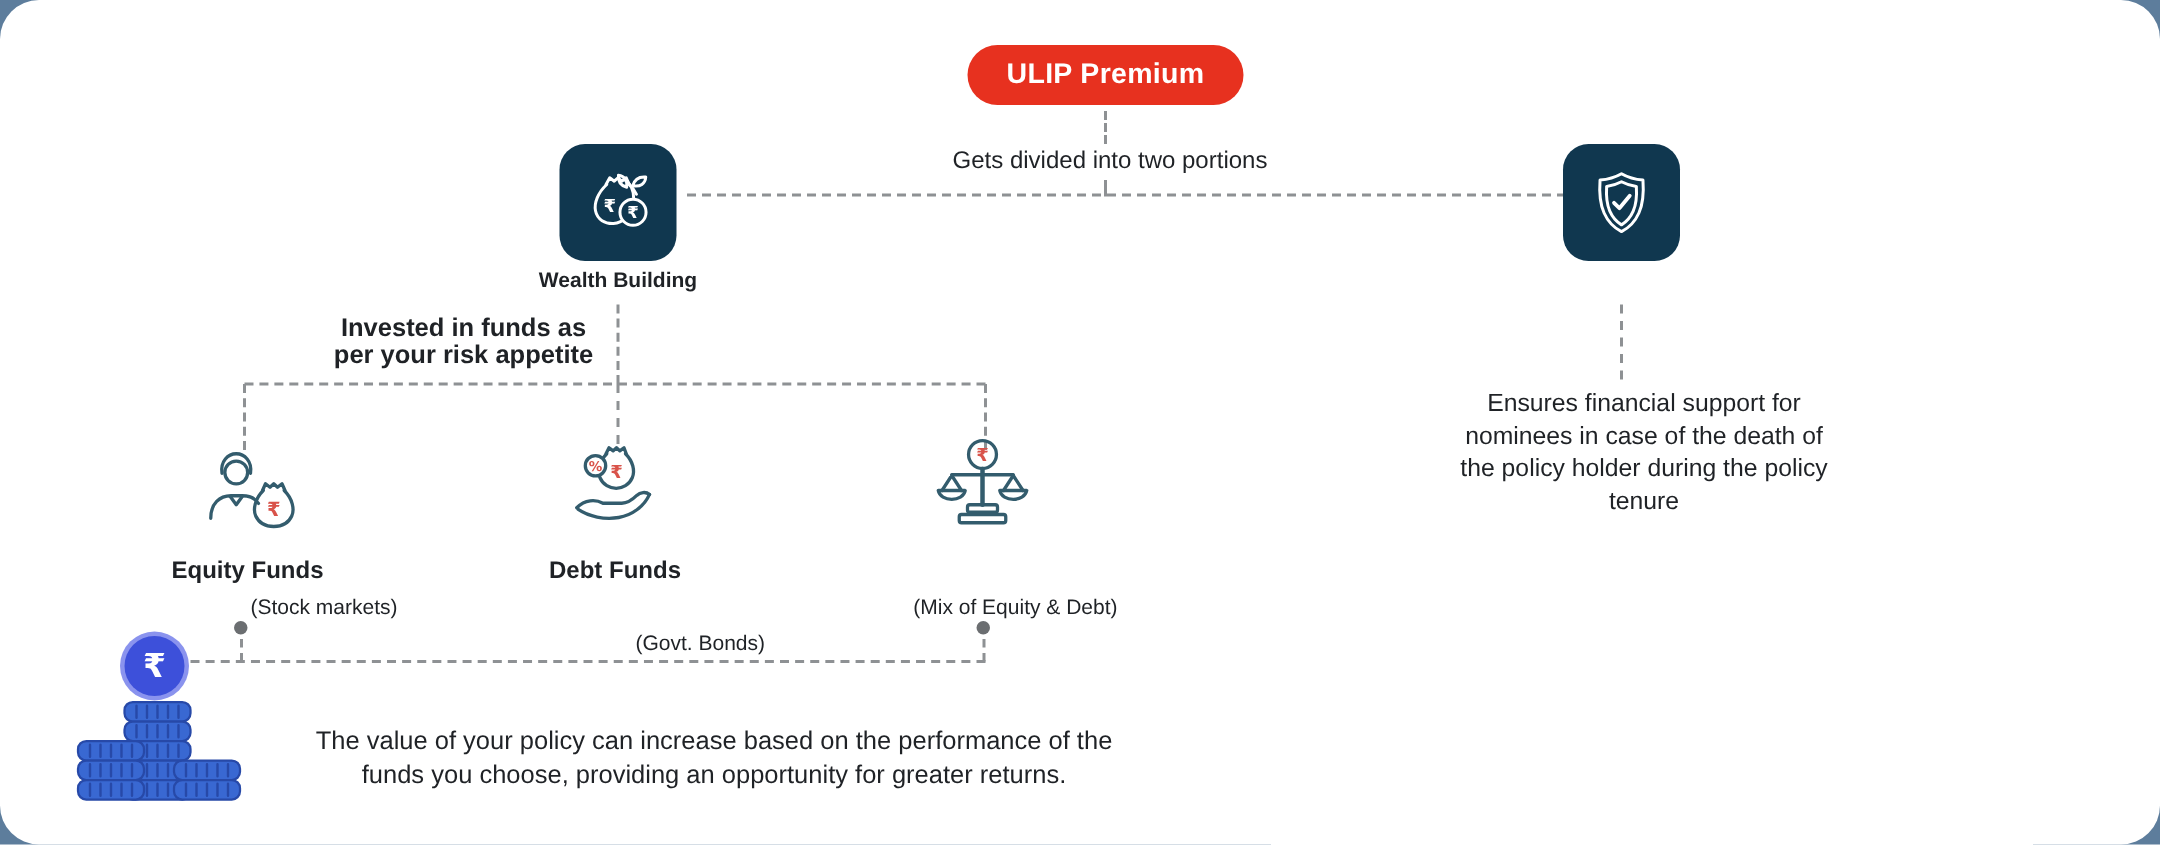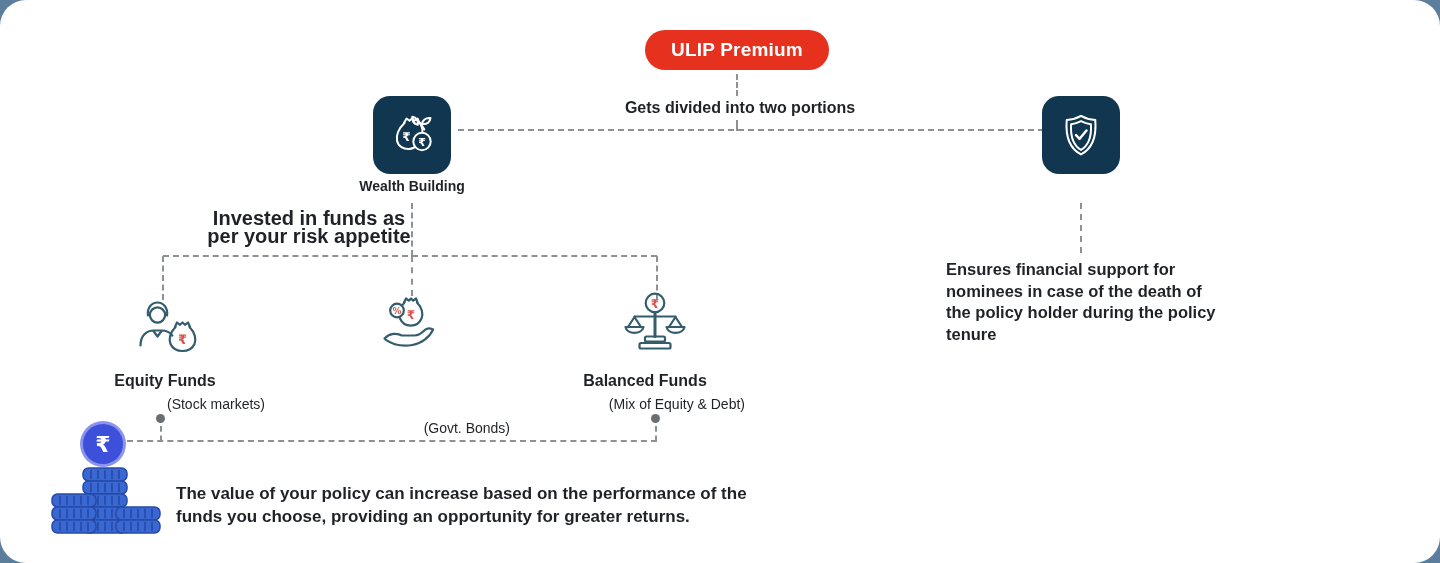--- a/index.html
+++ b/index.html
@@ -13,28 +13,28 @@
   .abs{position:absolute;}
   .hline{position:absolute;height:0;border-top:2px dashed var(--line_gray,#8E9194);}
   .vline{position:absolute;width:0;border-left:2px dashed var(--line_gray,#8E9194);}
   .dot{position:absolute;width:9px;height:9px;border-radius:50%;background:var(--dot_gray,#6B6E71);}
   .pill{
     position:absolute;left:645px;top:30px;width:184px;height:40px;border-radius:20px;
     background:var(--accent_red,#E7311F);color:#fff;font-size:19px;font-weight:700;
     display:flex;align-items:center;justify-content:center;letter-spacing:.2px;
   }
   .caption{position:absolute;left:537px;top:99px;width:406px;text-align:center;
-    font-size:16px;font-weight:700;}
+    font-size:16px;font-weight:400;}
   .tile{position:absolute;width:78px;height:78px;border-radius:17px;
     background:var(--navy,#10374F);display:flex;align-items:center;justify-content:center;}
   .tile-label{position:absolute;width:200px;text-align:center;font-size:14px;font-weight:600;}
   .note{position:absolute;white-space:pre-line;font-weight:600;}
   .fund-name{position:absolute;width:200px;text-align:center;font-size:16px;font-weight:700;}
   .fund-sub{position:absolute;width:200px;text-align:right;font-size:14px;font-weight:500;}
-  .para{position:absolute;white-space:pre-line;font-weight:700;}
+  .para{position:absolute;white-space:pre-line;font-weight:400;text-align:center;}
   .wicon{fill:none;stroke:#fff;stroke-width:2;stroke-linecap:round;stroke-linejoin:round;}
   .teal{fill:none;stroke:var(--teal_stroke,#335C6D);stroke-width:2.2;stroke-linecap:round;stroke-linejoin:round;}
   .rupee-red{fill:var(--icon_red,#D9534A);font-family:"DejaVu Sans",sans-serif;font-weight:700;text-anchor:middle;stroke:none;}
   .rupee-white{fill:#fff;font-family:"DejaVu Sans",sans-serif;font-weight:700;text-anchor:middle;stroke:none;}
   .badge{position:absolute;left:80px;top:421px;width:46px;height:46px;border-radius:50%;
     background:var(--coin_outer,#8A93EE);}
   .badge-inner{position:absolute;inset:3px;border-radius:50%;background:var(--coin_inner,#3D50DA);
     display:flex;align-items:center;justify-content:center;color:#fff;font-size:22px;font-weight:700;
     font-family:"DejaVu Sans",sans-serif;}
 </style>
@@ -69,21 +69,21 @@
 
   <div class="tile" style="left:1042px;top:96px;">
     <svg width="48" height="48" viewBox="0 0 48 48">
       <path class="wicon" d="M24 4.8 C28.2 7.2 33.2 8.6 38.3 9 C38.9 17.2 38.2 25.2 35.6 31 C33 36.8 29.2 40.8 24 43.4 C18.8 40.8 15 36.8 12.4 31 C9.8 25.2 9.1 17.2 9.7 9 C14.8 8.6 19.8 7.2 24 4.8 Z"></path>
       <path class="wicon" d="M24 10.2 C27 11.8 30.5 12.9 33.9 13.3 C34.3 19.6 33.7 25.5 31.8 29.8 C30 33.9 27.4 36.9 24 38.9 C20.6 36.9 18 33.9 16.2 29.8 C14.3 25.5 13.7 19.6 14.1 13.3 C17.5 12.9 21 11.8 24 10.2 Z"></path>
       <path class="wicon" style="stroke-width:2.5" d="M19 24.2 L22.6 27.8 L29.5 19.5"></path>
     </svg>
   </div>
 
   <div class="vline" style="left:411px;top:203px;height:53px;"></div>
-  <div class="note" style="left:189px;top:210px;width:240px;text-align:center;font-size:20px;line-height:17.5px;">Invested in funds as
+  <div class="note" style="left:189px;top:210px;width:240px;text-align:center;font-size:17px;line-height:17.5px;">Invested in funds as
 per your risk appetite</div>
   <div class="hline" style="left:163px;top:255px;width:494px;"></div>
   <div class="vline" style="left:162px;top:256px;height:44px;"></div>
   <div class="vline" style="left:411px;top:256px;height:40px;"></div>
   <div class="vline" style="left:656px;top:256px;height:44px;"></div>
 
   <svg class="abs" style="left:127px;top:297px;" width="76" height="70" viewBox="0 0 76 70">
     <path class="teal" d="M21 18.5 C19.8 10.5 25 5.5 30.5 5.5 C36 5.5 41.2 10.5 40 18.5"></path>
     <circle class="teal" cx="30.5" cy="18" r="7.6"></circle>
     <path class="teal" d="M13.5 48.5 C13.5 38.5 19.5 33.5 27 33.5 L34.5 33.5 C39.5 33.5 43.2 35.4 45.3 38.6"></path>
@@ -97,35 +97,35 @@
 
   <svg class="abs" style="left:372px;top:292px;" width="76" height="70" viewBox="0 0 76 70">
     <path class="teal" d="M32 10.5 L34 6.5 L36.8 8.6 L39 6.5 L41.2 8.6 L44 6.5 L45.5 10.5"></path>
     <path class="teal" d="M32.5 10.5 C27.5 15.5 26 22 28 26.5 C30 31.2 34.5 33.6 38.8 33.6 C43 33.6 47.5 31.2 49.5 26.5 C51.5 22 50 15.5 45 10.5"></path>
     <text class="rupee-red" font-size="12" x="39" y="26.5">₹</text>
     <circle class="teal" cx="25" cy="18.5" r="6.8" style="fill:#fff;"></circle>
     <text class="rupee-red" font-size="9" x="25" y="21.8">%</text>
     <path class="teal" d="M12.5 46.5 C18 41 25 40.8 30 43.5 L42.5 43.5 C46.5 43.5 49.5 41.3 52.5 38.3 C54.8 36.1 58.6 35.6 61 37.6"></path>
     <path class="teal" d="M61 37.6 C57.5 45.5 49.5 51.5 40.5 53 C31 54.6 20.5 52.4 13.5 47.6"></path>
   </svg>
+  <div class="fund-name" style="left:310px;top:372px;">Debt Funds</div>
   <div class="fund-sub" style="left:310px;top:420px;">(Govt. Bonds)</div>
 
   <svg class="abs" style="left:617px;top:290px;" width="76" height="70" viewBox="0 0 76 70">
     <circle class="teal" cx="38" cy="13" r="9.3"></circle>
     <text class="rupee-red" font-size="12" x="38" y="17.5">₹</text>
     <path class="teal" style="stroke-width:3" d="M38 22.6 L38 46.5"></path>
     <path class="teal" d="M17.5 26.5 L58.5 26.5"></path>
     <path class="teal" d="M17.5 27 L11 37 M17.5 27 L24 37"></path>
     <path class="teal" d="M8.5 37 C10 44.8 25 44.8 26.5 37 Z"></path>
     <path class="teal" d="M58.5 27 L52 37 M58.5 27 L65 37"></path>
     <path class="teal" d="M49.5 37 C51 44.8 66 44.8 67.5 37 Z"></path>
     <rect class="teal" x="28" y="46.5" width="20" height="5" rx="1.5"></rect>
     <rect class="teal" x="22.5" y="53" width="31" height="5.5" rx="1.5"></rect>
   </svg>
-  <div class="fund-name" style="left:545px;top:372px;">Balanced Funds</div>
   <div class="fund-sub" style="left:545px;top:396px;">(Mix of Equity &amp; Debt)</div>
 
   <div class="dot" style="left:156px;top:414px;"></div>
   <div class="dot" style="left:651px;top:414px;"></div>
   <div class="vline" style="left:160px;top:426px;height:15px;"></div>
   <div class="vline" style="left:655px;top:426px;height:15px;"></div>
   <div class="hline" style="left:127px;top:440px;width:530px;"></div>
 
   <svg class="abs" style="left:46px;top:456px;" width="120" height="80" viewBox="0 0 120 80">
     <defs>

